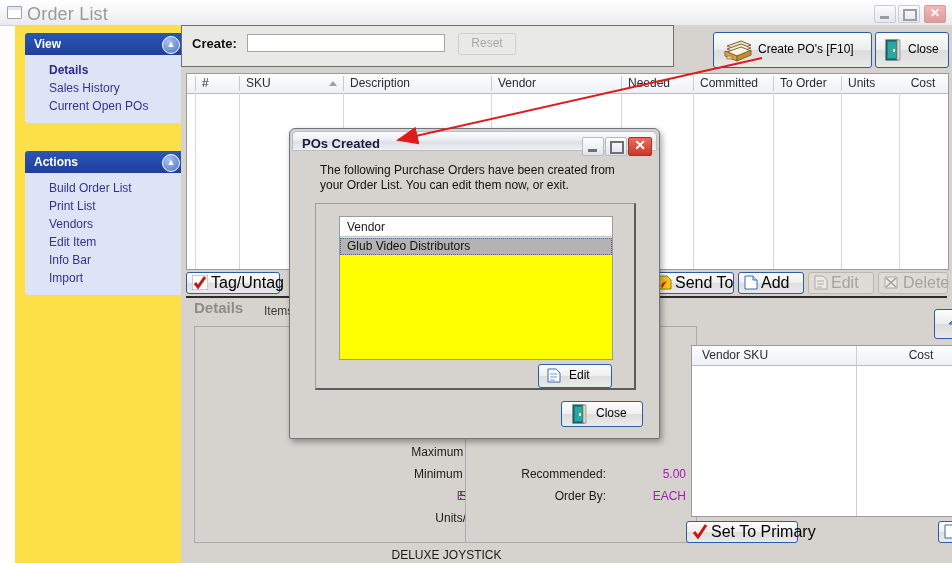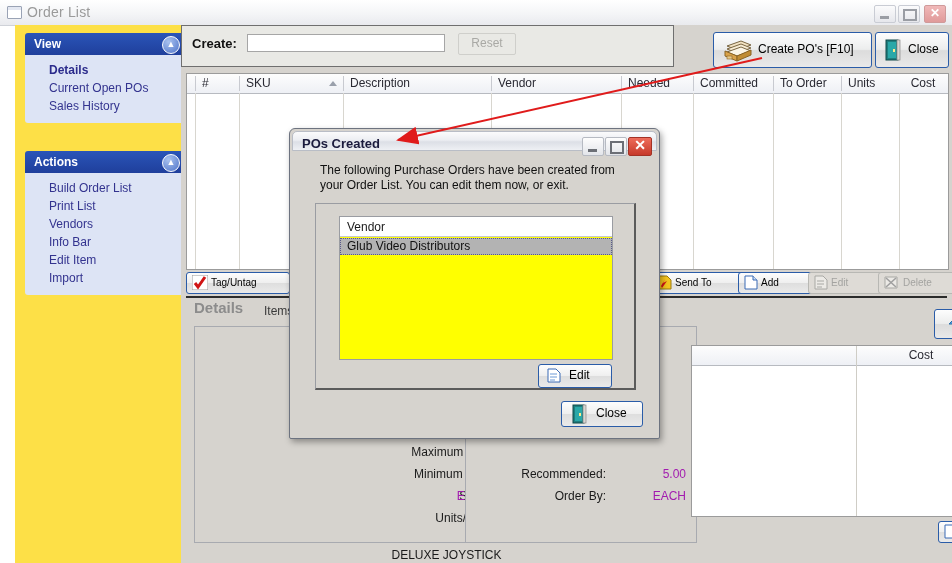--- a/index.html
+++ b/index.html
@@ -13,21 +13,21 @@
     position:absolute;left:0;top:0;width:952px;height:25px;
     background:linear-gradient(to bottom,#ffffff 0%,#f4f5f7 55%,#e9eaee 100%);
     border-bottom:1px solid #cfd2d8;
   }
   #titlebar .tb-icon{
     position:absolute;left:7px;top:6px;width:13px;height:11px;
     border:1px solid #9aa3b5;background:#fff;border-radius:1px;
   }
   #titlebar .tb-icon:after{content:"";position:absolute;left:0;top:0;right:0;height:3px;background:#e4e8f2;}
   #titlebar .tb-title{
-    position:absolute;left:27px;top:4px;font-size:14px;color:#9a9a9a;
+    position:absolute;left:27px;top:4px;font-size:18px;color:#9a9a9a;
     font-family:"Liberation Sans",sans-serif;letter-spacing:.2px;
   }
   .wbtn{
     position:absolute;top:5px;width:20px;height:16px;border:1px solid #c9ccd4;
     border-radius:2px;background:linear-gradient(to bottom,#fbfbfc,#e6e7ec);
   }
   #w-min{right:56px;}
   #w-max{right:32px;}
   #w-close{right:6px;background:linear-gradient(to bottom,#f0b8b8,#e09a9a);border-color:#cf9a9a;}
   .wbtn .g{position:absolute;left:0;right:0;top:0;bottom:0;color:#8a8d94;font-size:11px;line-height:14px;text-align:center;}
@@ -111,21 +111,21 @@
   #grid .vline{position:absolute;top:19px;bottom:0;width:1px;background:#d8d6cf;}
 
   
   #gridtools{
     position:absolute;left:5px;top:245px;width:761px;height:26px;
     background:#d6d3ce;border-bottom:2px solid #2b2b2b;
   }
   .tbtn{
     position:absolute;top:2px;height:20px;border:1px solid #2a5ca8;border-radius:3px;
     background:linear-gradient(to bottom,#fdfdfd 0%,#efefef 48%,#dedede 52%,#eaeaea 100%);
-    font-size:10px;line-height:19px;color:#000;padding-left:10px;
+    font-size:16px;line-height:19px;color:#000;
   }
   .tbtn.dis{border-color:#b8b8b4;color:#a3a3a0;background:#dedbd6;}
   .tbtn .tt{position:absolute;left:24px;top:0;white-space:nowrap;}
 
   
   #details{
     position:absolute;left:5px;top:273px;width:761px;height:260px;background:#d6d3ce;
   }
   #tabrow{position:absolute;left:0;top:0;height:24px;}
   .tab{position:absolute;top:0;font-size:15px;color:#8c8c8c;font-weight:bold;}
@@ -252,36 +252,36 @@
 
 <div id="sidebar">
 
   <div class="panel">
     <div class="panel-head">
       <span>View</span>
       <span class="chev">▲</span>
     </div>
     <div class="panel-body">
       <div class="it sel">Details</div>
+      <div class="it">Sales History</div>
       <div class="it">Current Open POs</div>
-      <div class="it">Sales History</div>
     </div>
   </div>
 
   <div class="panel" style="margin-top:28px;">
     <div class="panel-head">
       <span>Actions</span>
       <span class="chev">▲</span>
     </div>
     <div class="panel-body">
       <div class="it">Build Order List</div>
       <div class="it">Print List</div>
       <div class="it">Vendors</div>
+      <div class="it">Edit Item</div>
       <div class="it">Info Bar</div>
-      <div class="it">Edit Item</div>
       <div class="it">Import</div>
     </div>
   </div>
 </div>
 
 <div id="main">
 
   <div id="locatebar">
     <div class="lbl">Create:</div>
     <input id="locate-input" type="text" value="" placeholder="" style="">
@@ -422,28 +422,37 @@
     <span class="ico" style="left:12px;top:5px;">
       <svg width="18" height="18" viewBox="0 0 18 18">
         <path d="M9 2 L16 9 L12 9 L12 16 L6 16 L6 9 L2 9 Z" fill="#4d9ee0" stroke="#2b6ea8" stroke-width="1"></path>
       </svg>
     </span>
 
   </div>
 
   <div id="vgrid">
     <div class="hdr">
+      <div class="hc" style="left:4px;width:160px;text-align:left;padding-left:6px;">Vendor SKU</div>
       <div class="hc" style="left:164px;width:130px;">Cost</div>
 
     </div>
     <div class="vline" style="left:164px;"></div>
 
   </div>
 
   <div id="bottombar">
+    <div class="tbtn" style="left:0px;width:110px;">
+      <span class="ico" style="left:5px;top:2px;">
+        <svg width="16" height="15" viewBox="0 0 16 15">
+            <path d="M2 8 L6 13 L14 1" stroke="#d01414" stroke-width="3" fill="none"></path>
+          </svg>
+      </span>
+      <span class="tt">Set To Primary</span>
+    </div>
     <div class="tbtn" style="left:252px;width:64px;">
       <span class="ico" style="left:5px;top:2px;">
         <svg width="14" height="15" viewBox="0 0 14 15">
             <path d="M1 1 h8 l4 4 v9 h-12 z" fill="#ffffff" stroke="#3b6bb5" stroke-width="1"></path>
             <path d="M9 1 v4 h4" fill="#cfe0f5" stroke="#3b6bb5" stroke-width="1"></path>
           </svg>
       </span>
 
     </div>
 

